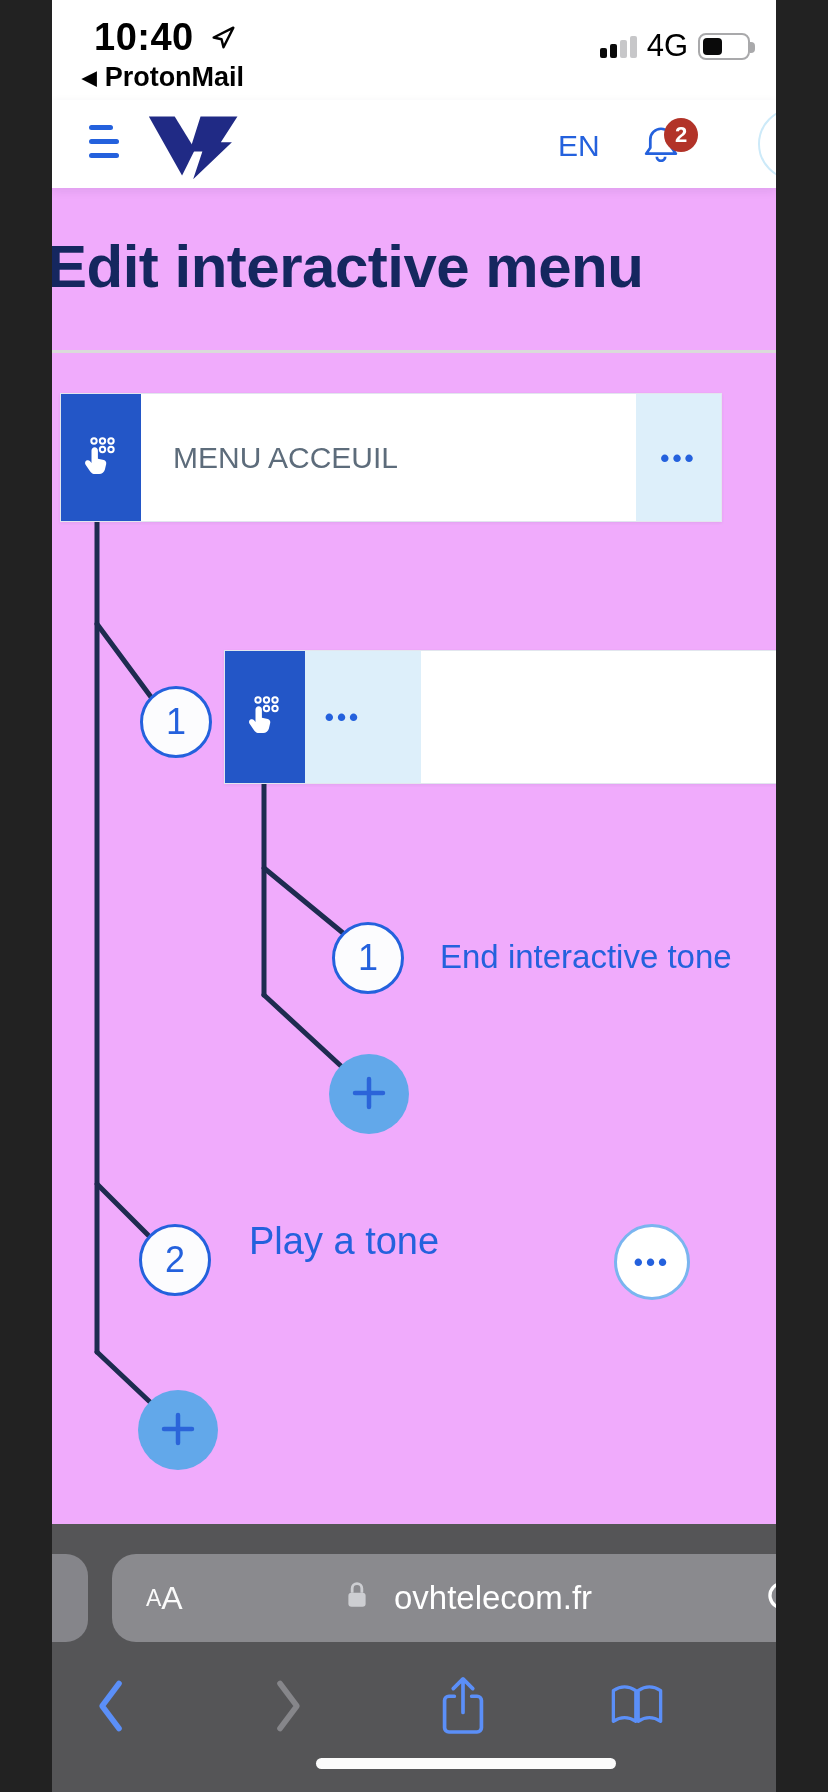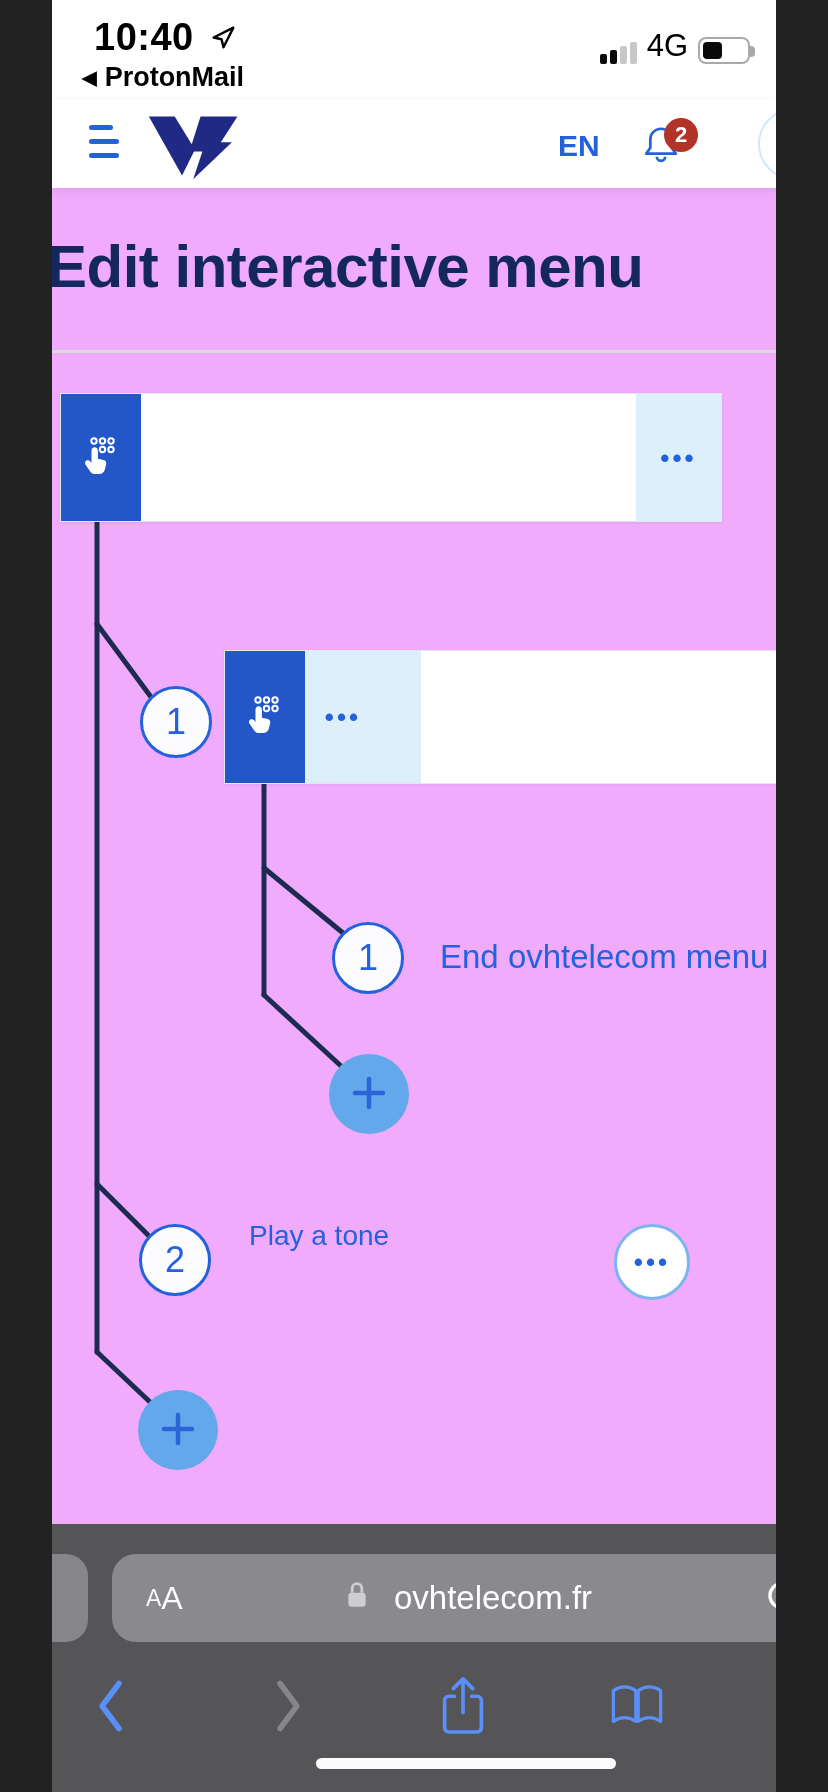--- a/index.html
+++ b/index.html
@@ -10,40 +10,40 @@
   *{margin:0;padding:0;box-sizing:border-box}
   body{font-family:"Liberation Sans",sans-serif;background:#222}
   .screen{position:relative;width:724px;height:1792px;background:#fff;overflow:hidden;margin:0 auto}
 
   
   .statusbar{position:absolute;top:0;left:0;right:0;height:100px;background:#fff}
   .sb-time{position:absolute;left:42px;top:16px;font-size:38px;font-weight:700;color:#000;letter-spacing:.5px}
   .sb-loc{position:absolute;left:158px;top:24px}
   .sb-backapp{position:absolute;left:30px;top:62px;font-size:27px;font-weight:600;color:#000;display:flex;align-items:center;gap:8px}
   .sb-backapp .tri{font-size:19px}
-  .sb-right{position:absolute;right:26px;top:28px;display:flex;align-items:flex-end;gap:10px}
+  .sb-right{position:absolute;right:26px;top:28px;display:flex;align-items:center;gap:10px}
   .sig{display:flex;align-items:flex-end;gap:3px;height:24px}
   .sig i{display:block;width:7px;border-radius:2px;background:#c7c7c9}
   .sig i:nth-child(1){height:10px;background:#0a0a0a}
   .sig i:nth-child(2){height:14px;background:#0a0a0a}
   .sig i:nth-child(3){height:18px}
   .sig i:nth-child(4){height:22px}
   .sb-net{font-size:31px;color:#000}
   .bat{position:relative;width:52px;height:27px;border:2px solid #a9a9ab;border-radius:8px}
   .bat .fill{position:absolute;left:3px;top:3px;bottom:3px;width:19px;background:#0a0a0a;border-radius:4px}
   .bat .nub{position:absolute;right:-7px;top:7px;width:5px;height:11px;background:#a9a9ab;border-radius:0 4px 4px 0}
 
   
   .appheader{position:absolute;top:100px;left:0;right:0;height:88px;background:#fff;z-index:6;box-shadow:0 3px 9px rgba(20,30,60,.08)}
   .hamburger{position:absolute;left:37px;top:25px;width:30px;background:none;border:none;cursor:pointer}
   .hamburger i{display:block;height:5px;border-radius:3px;background:var(--accent-blue);margin-bottom:9px}
   .hamburger i:nth-child(1){width:24px}
   .hamburger i:nth-child(2),.hamburger i:nth-child(3){width:30px}
   .logo{position:absolute;left:95px;top:10px}
-  .lang{position:absolute;left:506px;top:29px;font-size:30px;font-weight:700;color:var(--accent-blue);background:none;border:none;cursor:pointer}
+  .lang{position:absolute;left:506px;top:29px;font-size:30px;font-weight:400;color:var(--accent-blue);background:none;border:none;cursor:pointer}
   .bellwrap{position:absolute;left:590px;top:24px;background:none;border:none;cursor:pointer}
   .badge{position:absolute;left:22px;top:-6px;min-width:34px;height:34px;border-radius:17px;background:var(--badge-red);color:#fff;font-size:22px;font-weight:700;display:flex;align-items:center;justify-content:center}
   .account{position:absolute;left:706px;top:8px;width:72px;height:72px;border-radius:50%;border:2px solid #cdeaf9;background:#fff;display:flex;align-items:center;justify-content:center;cursor:pointer}
 
   
   .content{position:absolute;top:188px;left:0;width:828px;height:1336px;background:#f0abfc;overflow:hidden}
   .pagetitle{position:absolute;left:-5px;top:44px;font-size:60px;font-weight:600;color:var(--title-navy);white-space:nowrap;letter-spacing:-.5px}
   .divider{position:absolute;left:0;top:162px;width:756px;height:3px;background:#dadada}
   .treelines{position:absolute;left:0;top:0}
 
@@ -57,21 +57,21 @@
   .node1-card{left:172px;top:462px;width:700px;height:134px}
   .node1-card .card-more{width:116px;padding-right:40px}
 
   .numcircle{position:absolute;width:72px;height:72px;border-radius:50%;border:3px solid var(--accent-blue);background:#fcfcfe;color:var(--accent-blue);font-size:36px;display:flex;align-items:center;justify-content:center}
   .nc1{left:88px;top:498px}
   .nc-end{left:280px;top:734px}
   .nc2{left:87px;top:1036px}
 
   .linklabel{position:absolute;font-weight:500;color:var(--accent-blue);cursor:pointer;white-space:nowrap}
   .end-label{left:388px;top:750px;font-size:33px}
-  .play-label{left:197px;top:1032px;font-size:28px}
+  .play-label{left:197px;top:1032px;font-size:38px}
   .play-file{position:absolute;left:197px;top:1078px;font-size:31px;color:var(--muted-text);white-space:nowrap}
 
   .morecircle{position:absolute;width:76px;height:76px;border-radius:50%;border:3px solid #7ab5ef;background:#fff;display:flex;align-items:center;justify-content:center;cursor:pointer}
   .mc-end{left:762px;top:732px}
   .mc-play{left:562px;top:1036px}
 
   .plusbtn{position:absolute;width:80px;height:80px;border-radius:50%;background:var(--plus-fill);border:none;display:flex;align-items:center;justify-content:center;cursor:pointer}
   .plus-sub{left:277px;top:866px}
   .plus-bottom{left:86px;top:1202px}
 
@@ -174,20 +174,21 @@
                 <circle cx="25.5" cy="9" r="2.7"></circle>
                 <circle cx="34" cy="9" r="2.7"></circle>
               <circle cx="25.5" cy="17.5" r="2.7"></circle>
                 <circle cx="34" cy="17.5" r="2.7"></circle>
             </g>
             <path fill="#fff" d="M14.5 18.5c0-1.9 1.4-3.3 3.2-3.3s3.2 1.4 3.2 3.3v8.2l5.9 1.4c1.7.4 2.8 2.1 2.4 3.8l-1.3 5.6c-.6 2.7-3 4.5-5.7 4.5h-4.1c-2 0-3.8-1-4.9-2.6l-4.6-6.6c-1-1.4-.6-3.3.8-4.2 1.2-.8 2.8-.5 3.7.6l1.4 1.7z"></path>
           </svg>
         </span>
       </div>
       <div class="card-body">
+        <div>MENU ACCEUIL</div>
       </div>
       <button class="card-more">
         <span class="dots">•••</span>
       </button>
     </div>
 
     <div class="numcircle nc1">
       <span>1</span>
     </div>
     <div class="card node1-card">
@@ -206,21 +207,21 @@
         </span>
       </div>
       <button class="card-more">
         <span class="dots">•••</span>
       </button>
     </div>
 
     <div class="numcircle nc-end">
       <span>1</span>
     </div>
-    <a class="linklabel end-label">End ovhtelecom menu</a>
+    <a class="linklabel end-label">End interactive tone</a>
     <button class="morecircle mc-end">
       <span class="dots">•••</span>
     </button>
     <button class="plusbtn plus-sub">
       <span>
         <svg width="38" height="38" viewBox="0 0 38 38">
             <path d="M19 5 V33 M5 19 H33" stroke="#2b64d9" stroke-width="4.5" stroke-linecap="round" fill="none"></path>
           </svg>
       </span>
     </button>

